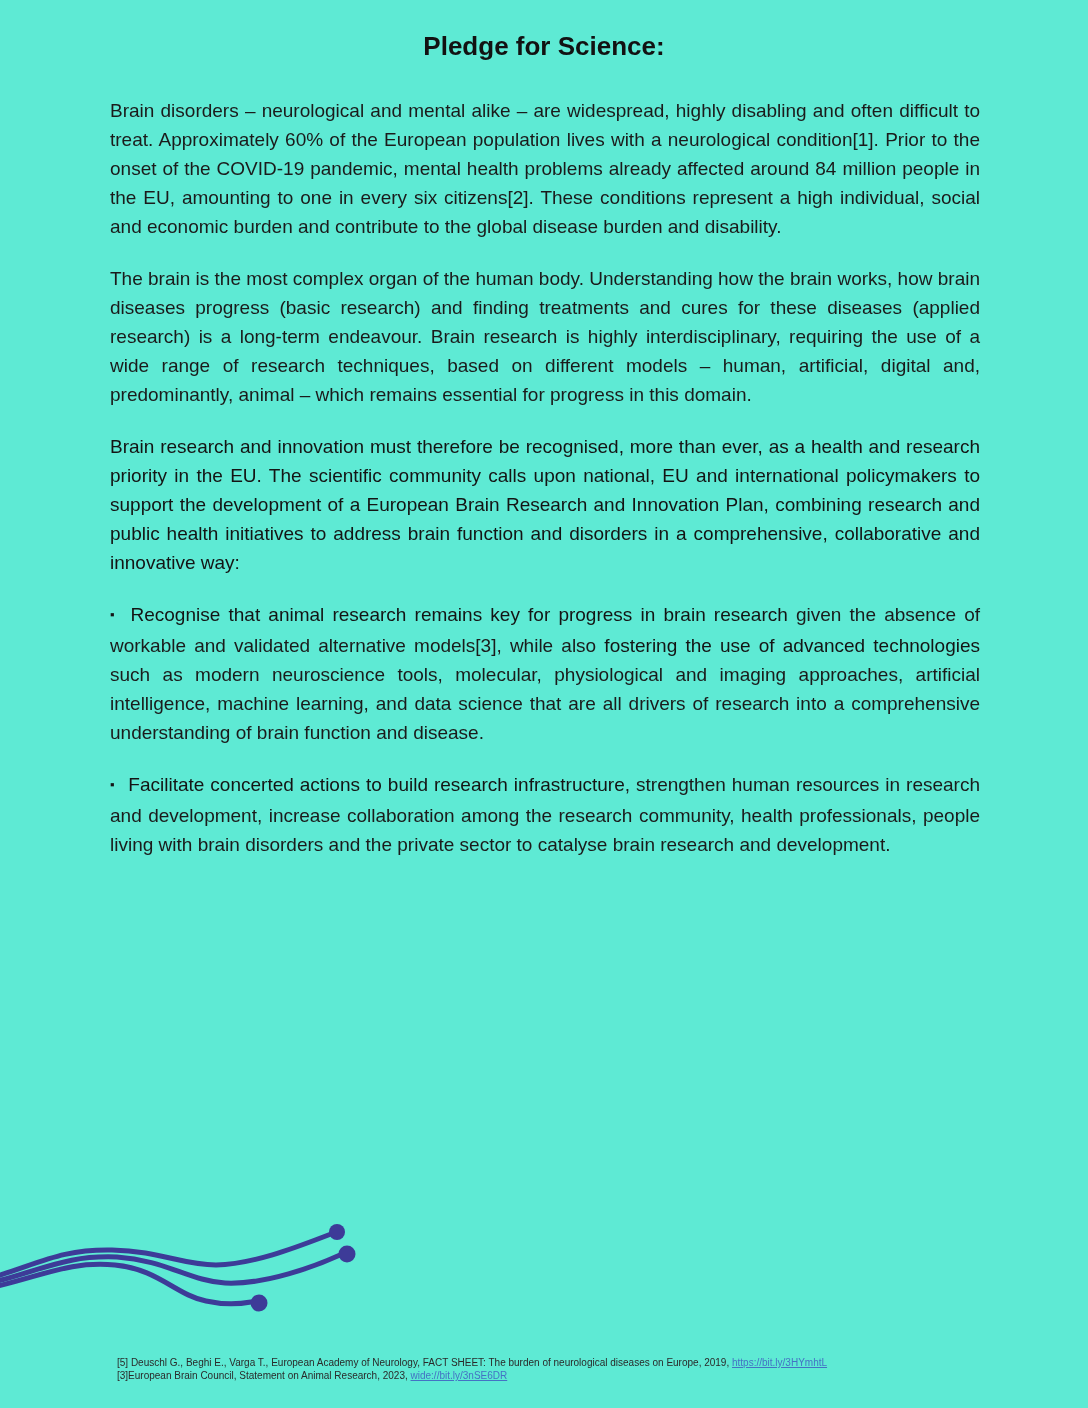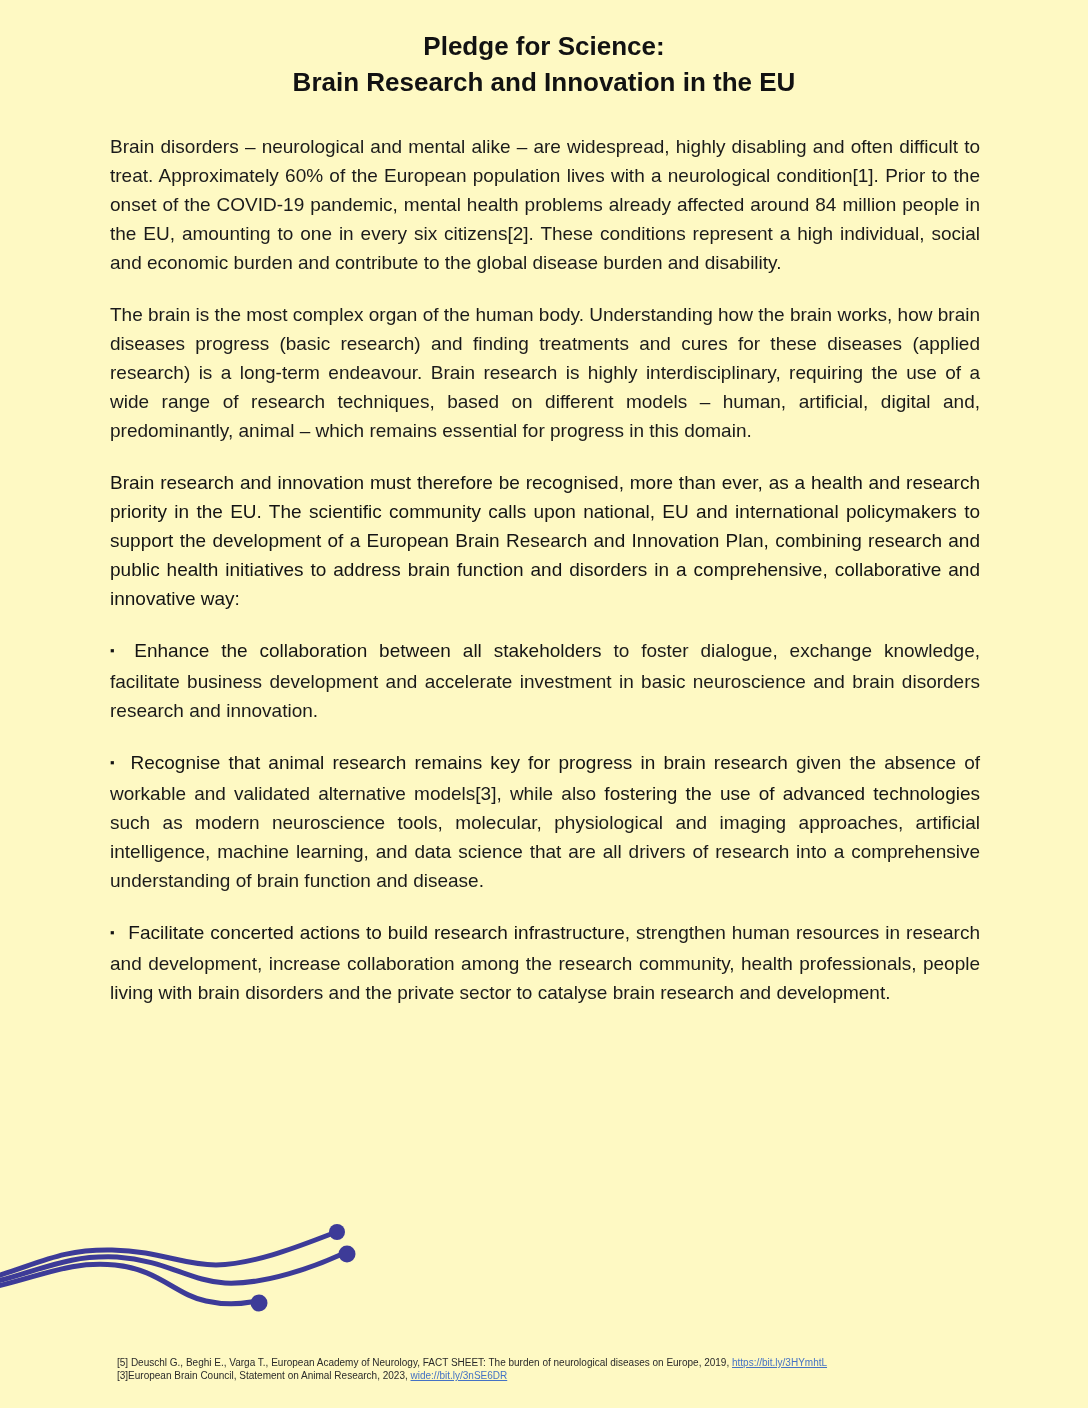--- a/index.html
+++ b/index.html
@@ -1,20 +1,20 @@
 <!DOCTYPE html>
 <html><head>
 <meta charset="utf-8">
 <style>
   html, body { margin: 0; padding: 0; background: #ffffff; }
   .page {
     position: relative;
     width: 1088px;
     height: 1408px;
-    background: #fef9c3;
+    background: #5eead4;
     overflow: hidden;
     font-family: "Liberation Sans", sans-serif;
     color: #1b1b1b;
   }
   .content {
     position: absolute;
     left: 108px;
     top: 28px;
     width: 872px;
   }
@@ -66,27 +66,25 @@
   }
 </style>
 </head>
 <body>
 
 <div class="page">
 
   <div class="content">
     <h1 class="doc-title">
       <span>Pledge for Science:</span>
-      <span>Brain Research and Innovation in the EU</span>
     </h1>
 
     <p class="block"><span>Brain disorders – neurological and mental alike – are widespread, highly disabling and often difficult to treat. Approximately 60% of the European population lives with a neurological condition[1]. Prior to the onset of the COVID-19 pandemic, mental health problems already affected around 84 million people in the EU, amounting to one in every six citizens[2]. These conditions represent a high individual, social and economic burden and contribute to the global disease burden and disability.</span></p>
     <p class="block"><span>The brain is the most complex organ of the human body. Understanding how the brain works, how brain diseases progress (basic research) and finding treatments and cures for these diseases (applied research) is a long-term endeavour. Brain research is highly interdisciplinary, requiring the use of a wide range of research techniques, based on different models – human, artificial, digital and, predominantly, animal – which remains essential for progress in this domain.</span></p>
     <p class="block"><b>Brain research and innovation must therefore be recognised, more than ever, as a health and research priority in the EU. The scientific community calls upon national, EU and international policymakers to support the development of a European Brain Research and Innovation Plan, combining research and public health initiatives to address brain function and disorders in a comprehensive, collaborative and innovative way:</b></p>
-    <p class="block"><span class="bullet">▪</span><b>Enhance the collaboration between all stakeholders</b><span> to foster dialogue, exchange knowledge, facilitate business development and accelerate investment in basic neuroscience and brain disorders research and innovation.</span></p>
     <p class="block"><span class="bullet">▪</span><b>Recognise that animal research remains key for progress in brain research</b><span> given the absence of workable and validated alternative models[3], while also </span><b>fostering the use of advanced technologies</b><span> such as modern neuroscience tools, molecular, physiological and imaging approaches, artificial intelligence, machine learning, and data science that are all drivers of research into a comprehensive understanding of brain function and disease.</span></p>
     <p class="block"><span class="bullet">▪</span><b>Facilitate concerted actions to build research infrastructure</b><span>, strengthen human resources in research and development, increase collaboration among the research community, health professionals, people living with brain disorders and the private sector to catalyse brain research and development.</span></p>
   </div>
 
   <svg class="squiggle" viewBox="0 0 360 140" xmlns="http://www.w3.org/2000/svg" aria-hidden="true">
     <g fill="none" stroke="#3d3b98" stroke-width="5" stroke-linecap="round">
       <path d="M -6 74 C 40 60, 62 46, 112 47 C 160 48, 182 62, 216 62 C 256 61, 302 42, 331 31"></path>
       <path d="M -6 79 C 45 66, 67 52, 117 54 C 165 57, 190 78, 225 80 C 265 82, 316 63, 340 52"></path>
       <path d="M -6 84 C 45 72, 70 58, 115 62 C 158 66, 176 92, 206 98 C 224 102, 240 101, 251 99"></path>
     </g>

